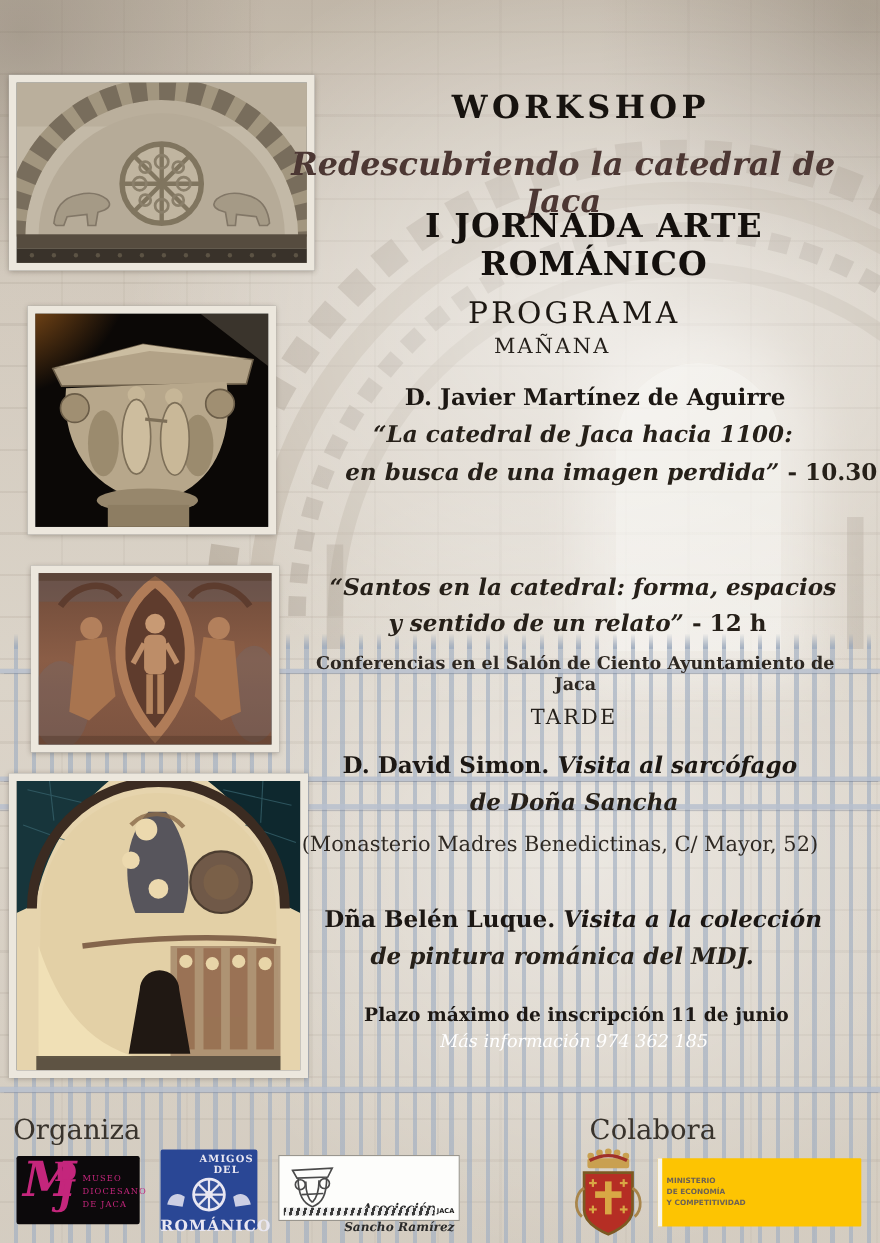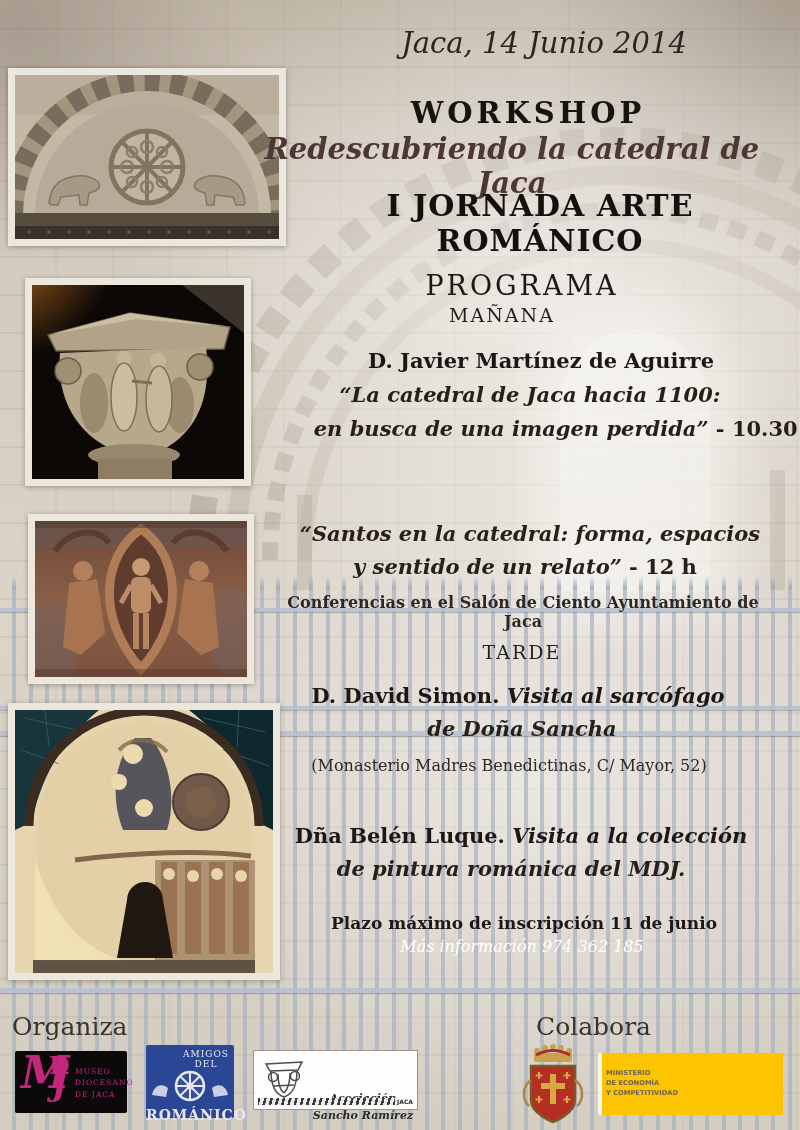--- a/index.html
+++ b/index.html
@@ -32,47 +32,47 @@
     box-shadow:0 1px 1px rgba(110,120,140,.5);}
 
   
   .photo{position:absolute;border:7px solid #ece7dd;box-shadow:0 1px 5px rgba(60,50,38,.4);
     overflow:hidden;background:#777;}
   .photo svg{display:block;}
 
   
   .line{position:absolute;left:273px;width:510px;text-align:center;line-height:1.18;color:#241f1a;}
   .t-date{font-size:29px;font-style:italic;color:#2b2520;}
-  .t-workshop{font-size:29px;font-weight:bold;letter-spacing:4px;color:#17130f;margin-top:16px;}
+  .t-workshop{font-size:29px;font-weight:bold;letter-spacing:4px;color:#17130f;}
   .t-sub{font-size:29px;font-weight:bold;font-style:italic;color:#4c3733;}
   .t-jornada{font-size:30px;font-weight:bold;letter-spacing:1px;color:#14100d;}
   .t-programa{font-size:27px;letter-spacing:3px;color:#1d1813;margin-top:18px;}
   .t-session{font-size:19px;letter-spacing:2px;color:#241f1a;}
   .t-speaker{font-size:21px;font-weight:bold;color:#1c1713;}
   .t-quote{font-size:21px;font-weight:bold;font-style:italic;color:#262019;}
   .up{font-style:normal;}
   .it{font-style:italic;}
   .t-note{font-size:16px;color:#2e2822;font-weight:bold;}
-  .t-small{font-size:16px;color:#2e2822;}
+  .t-small{font-size:19px;color:#2e2822;}
   .t-bold{font-size:17px;font-weight:bold;color:#1d1814;}
   .t-info{font-size:16px;color:#ffffff;font-style:italic;}
   .t-label{position:absolute;font-size:25px;color:#39332c;}
 
   
   .logo{position:absolute;}
   .logo-mdj{left:15px;top:1051px;width:112px;height:62px;background:#0c090b;border-radius:2px;}
   .mdj-mono{position:absolute;left:6px;top:2px;width:52px;height:58px;color:#c4267c;}
   .mdj-mono .m{position:absolute;left:0;top:-6px;font:bold italic 44px "DejaVu Serif",serif;}
   .mdj-mono .d{position:absolute;left:28px;top:-2px;font:bold 24px "DejaVu Serif",serif;}
   .mdj-mono .j{position:absolute;left:31px;top:12px;font:bold italic 32px "DejaVu Serif",serif;}
   .mdj-text{position:absolute;left:60px;top:15px;color:#c4267c;font-size:7.5px;
     letter-spacing:1px;line-height:1.5;text-transform:uppercase;font-family:"DejaVu Serif",serif;}
   .logo-amigos{left:146px;top:1045px;width:88px;height:73px;background:#2a4795;
     color:#e9e7f2;text-align:center;font-family:"DejaVu Serif",serif;border-radius:2px;}
-  .amigos-top{font-size:9px;letter-spacing:1px;font-weight:normal;margin-top:4px;text-transform:uppercase;padding-left:32px;}
+  .amigos-top{font-size:9px;letter-spacing:1px;font-weight:bold;margin-top:4px;text-transform:uppercase;padding-left:32px;}
   .amigos-bottom{font-size:14px;letter-spacing:1px;font-weight:bold;text-transform:uppercase;}
   .logo-sancho{left:253px;top:1050px;width:165px;height:60px;background:#fdfdfb;
     border:1px solid #9a968e;box-sizing:border-box;}
   .sancho-text{position:absolute;left:58px;top:19px;width:102px;text-align:center;
     font:bold italic 11px "DejaVu Serif",serif;color:#2a2a2a;line-height:1.55;margin-top:20px;}
   .sancho-band{position:absolute;left:4px;bottom:4px;right:4px;height:8px;display:flex;align-items:center;}
   .sancho-pattern{flex:1;height:7px;background:repeating-linear-gradient(105deg,#3a3a3a 0 2.5px,#ececec 2.5px 6px);}
   .sancho-city{font:bold 6px "DejaVu Sans",sans-serif;color:#1c1c1c;margin-left:2px;}
   .logo-arms{left:519px;top:1042px;width:68px;height:86px;}
   .logo-gob{left:598px;top:1053px;width:185px;height:62px;background:#fdc402;display:flex;border-radius:1px;}
@@ -245,21 +245,20 @@
       <circle cx="154" cy="164" r="6" fill="#e8d5a8"></circle>
         <circle cx="178" cy="166" r="6" fill="#e8d5a8"></circle>
       <circle cx="202" cy="164" r="6" fill="#e8d5a8"></circle>
         <circle cx="226" cy="166" r="6" fill="#e8d5a8"></circle>
       <path d="M20 150 C40 210 68 240 112 252 L20 252 Z" fill="#f0e0b6"></path>
       <path d="M112 190 A18 18 0 0 1 148 190 L158 248 H102 Z" fill="#201813"></path>
       <rect x="18" y="250" width="222" height="13" fill="#241c15" opacity=".7"></rect>
     </svg>
   </div>
 
-  <div class="line t-date" style="top:26px;transform:translateX(16px);">Jaca, 14 Junio 2014</div>
   <div class="line t-workshop" style="top:80px;">WORKSHOP</div>
   <div class="line t-sub" style="top:132px;transform:translateX(-16px);">Redescubriendo la catedral de Jaca</div>
   <div class="line t-jornada" style="top:188px;transform:translateX(12px);">I JORNADA ARTE ROMÁNICO</div>
   <div class="line t-programa" style="top:252px;transform:translateX(-6px);">PROGRAMA</div>
 
   <div class="line t-speaker" style="top:349px;transform:translateX(13px);">D. Javier Martínez de Aguirre</div>
   <div class="line t-session" style="top:304px;transform:translateX(-26px);">MAÑANA</div>
   <div class="line t-quote" style="top:383px;transform:translateX(2px);">“La catedral de Jaca hacia 1100:</div>
   <div class="line t-quote" style="top:417px;transform:translateX(12px);margin-left:27px;">
     <span>en busca de una imagen perdida”</span>

